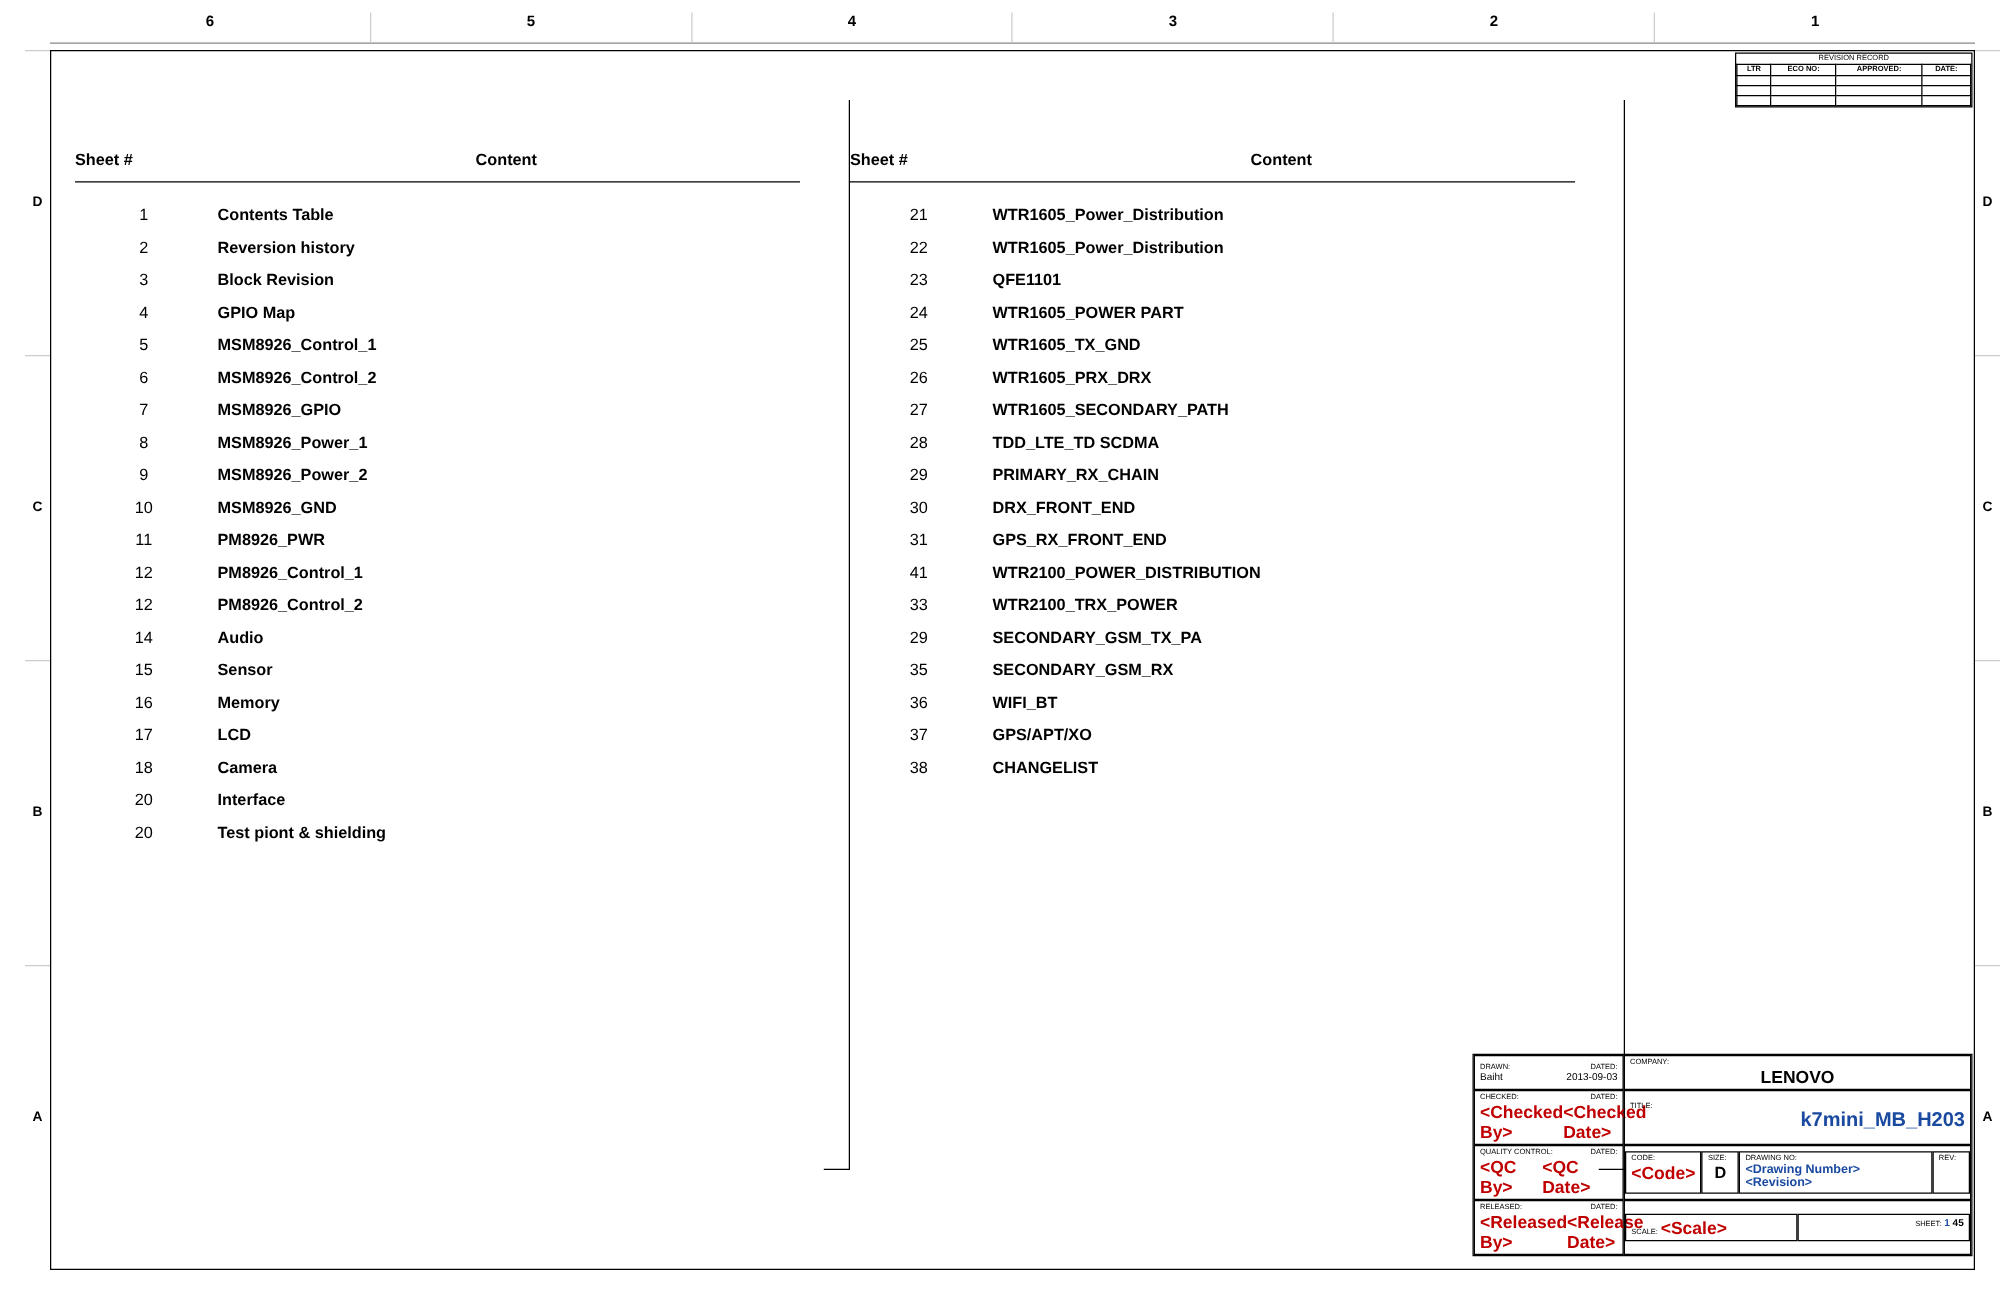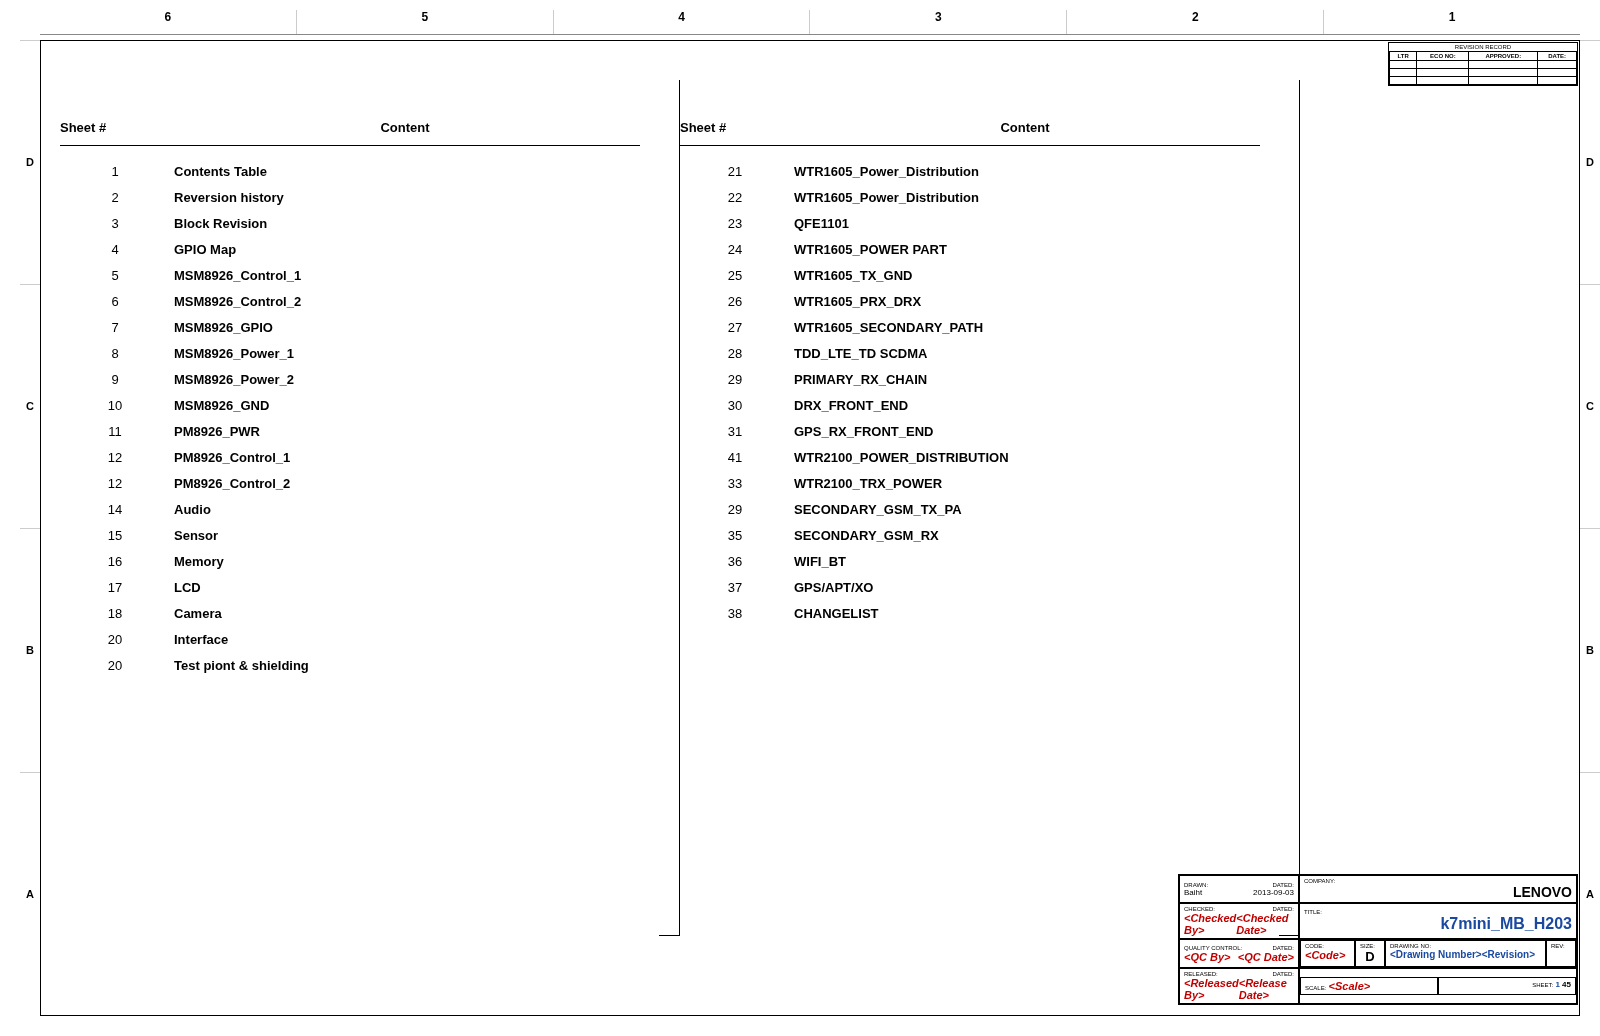--- a/index.html
+++ b/index.html
@@ -136,25 +136,25 @@
     grid-template-columns: 120px 1fr;
   }
   .titleblk .cell {
     border: 1px solid #000;
     padding: 2px 4px;
     display: flex;
     flex-direction: column;
     justify-content: center;
   }
   .titleblk .lbl { font-size: 6px; color: #000; }
-  .titleblk .big { font-size: 14px; font-weight: bold; text-align: right; }
+  .titleblk .big { font-size: 14px; font-weight: bold; text-align: center; }
   .titleblk .med { font-size: 16px; font-weight: bold; text-align: right; color: #1a4aa0; }
   .titleblk .subrow { display:flex; }
   .titleblk .subrow > div { border:1px solid #000; padding:2px 4px; flex:1; }
-  .redtxt { color: #c00000; font-size:11px; font-weight:bold;font-style:italic;}
+  .redtxt { color: #c00000; font-size:14px; font-weight:bold;}
   .bluetxt { color: #1a4aa0; font-size:10px; font-weight:bold;}
 </style>
 </head>
 <body>
 
 <div class="top-ruler">
   <div class="col">6</div>
   <div class="col">5</div>
   <div class="col">4</div>
   <div class="col">3</div>

